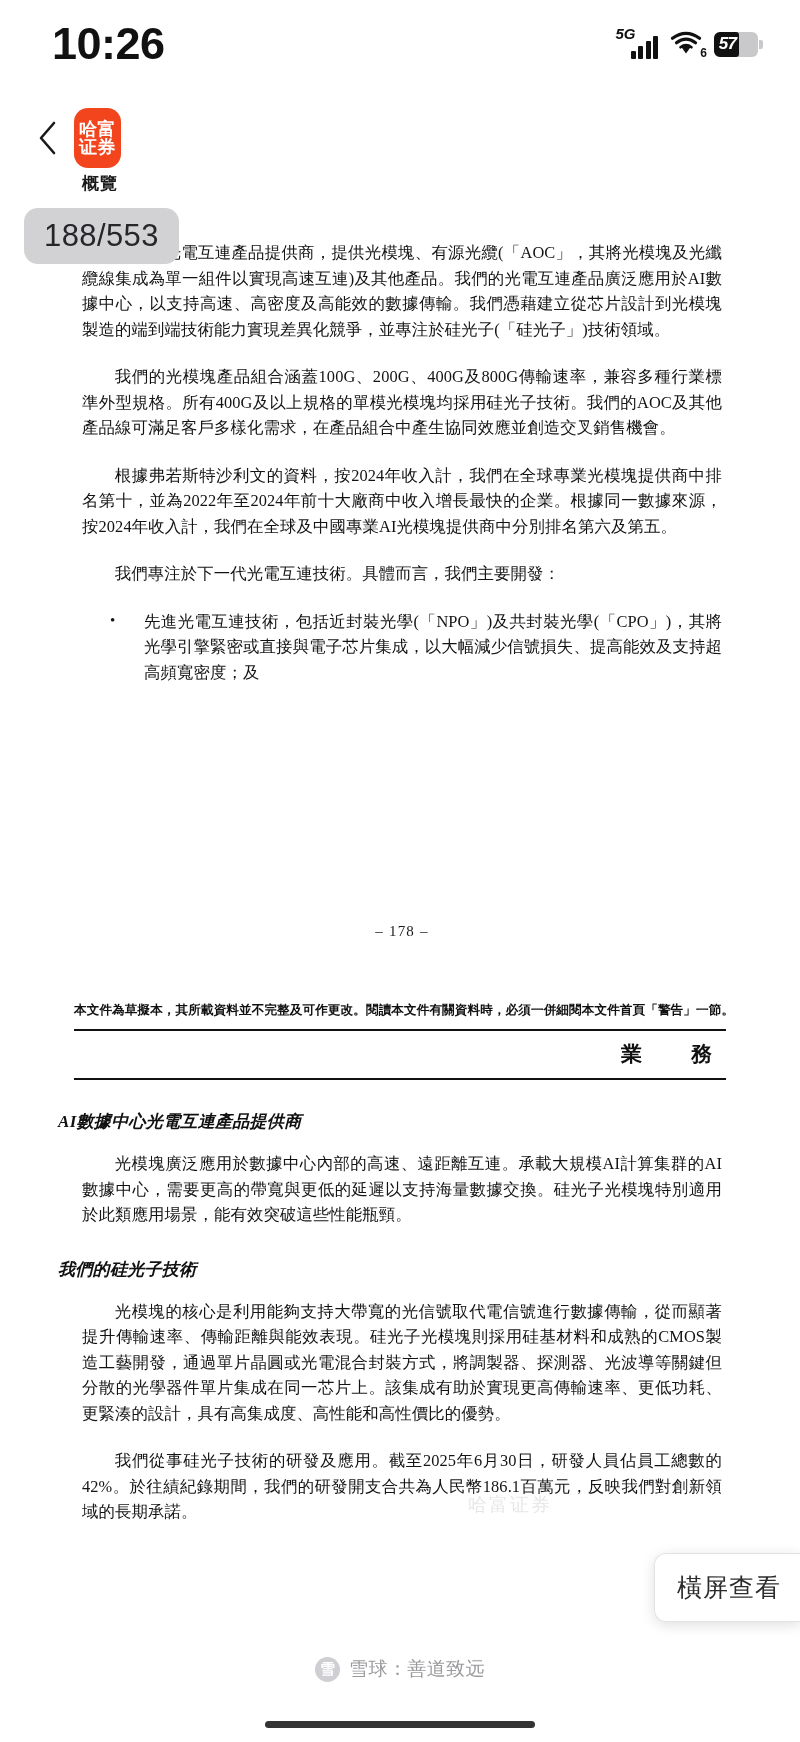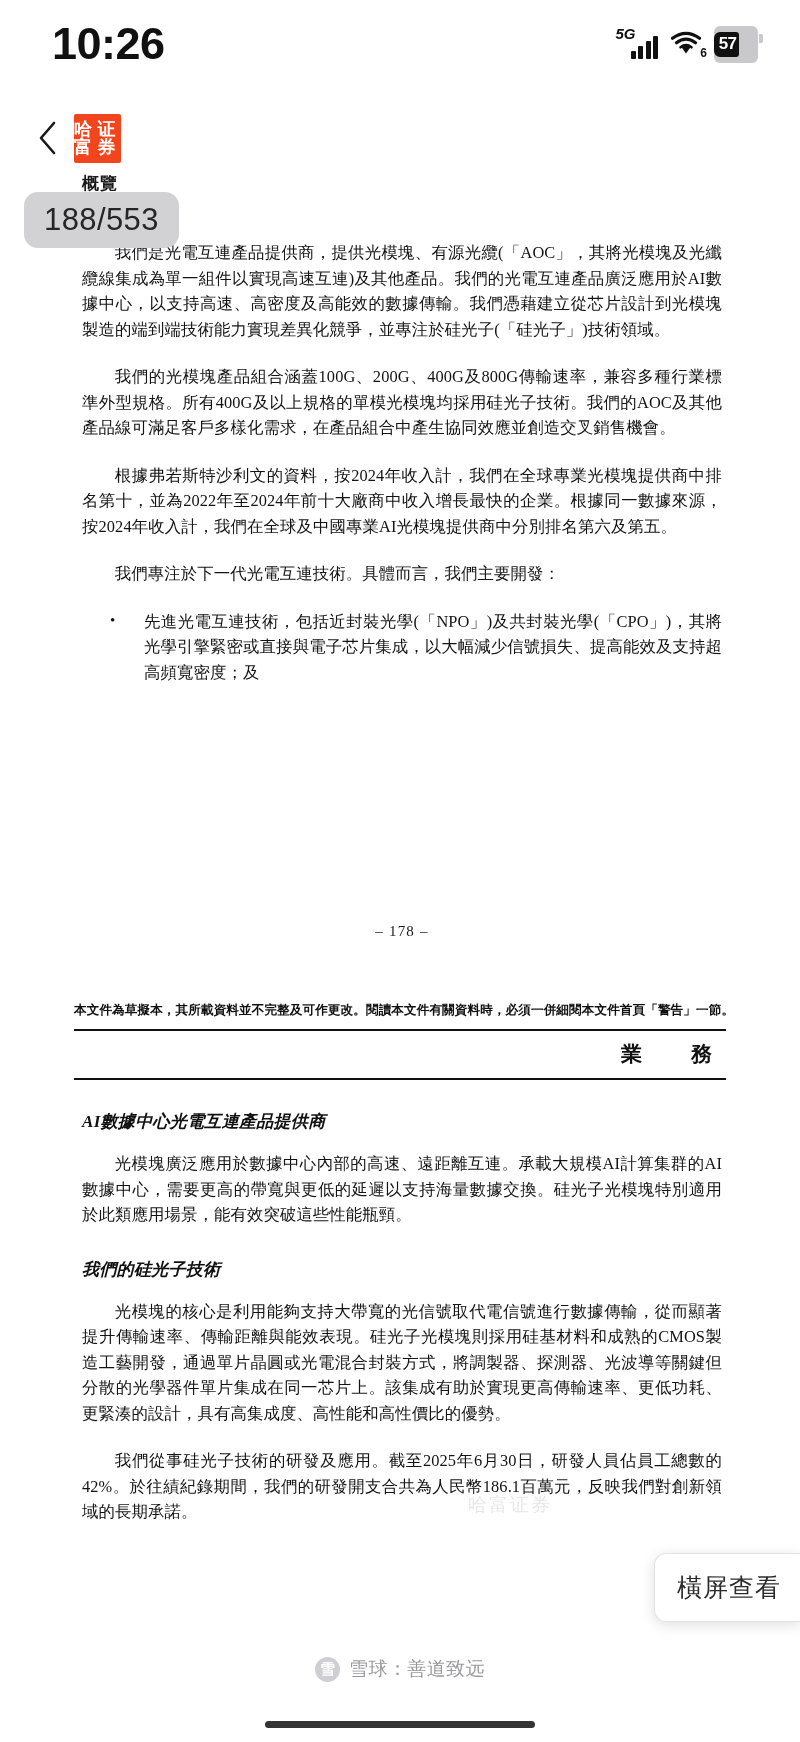--- a/index.html
+++ b/index.html
@@ -62,25 +62,26 @@
   .wifi-wrap { position: relative; width: 34px; height: 26px; }
   .wifi-sub {
     position: absolute;
     right: -4px; bottom: -3px;
     font-family: "Liberation Sans", "DejaVu Sans", sans-serif;
     font-size: 12px; font-weight: 700; color: #111;
   }
 
   .battery {
     position: relative;
-    width: 44px; height: 37px;
+    width: 44px; height: 25px;
     border-radius: 6px;
     background: #c9c9cb;
     display: flex;
     align-items: center;
+    font-style: italic;
   }
   .battery::after {
     content: "";
     position: absolute;
     right: -5px; top: 8px;
     width: 4px; height: 9px;
     background: #c9c9cb;
     border-radius: 0 2px 2px 0;
   }
   .battery-fill {
@@ -109,42 +110,43 @@
     display: flex;
     align-items: center;
     padding-left: 24px;
   }
   .back-btn {
     width: 46px; height: 46px;
     display: flex; align-items: center; justify-content: center;
     cursor: pointer;
   }
   .brand-logo {
-    width: 47px; height: 49px;
+    width: 47px; height: 60px;
     background: #f2451d;
-    border-radius: 2px;
+    border-radius: 14px;
     margin-left: 4px;
     display: flex;
+    flex-direction: column;
     align-items: center;
     justify-content: center;
     line-height: 1.0;
     padding: 3px 0;
   }
   .brand-logo span {
     font-family: "Liberation Sans", "DejaVu Sans", sans-serif;
     color: #fff;
     font-size: 18px;
     font-weight: 700;
     letter-spacing: 0.5px;
   }
 
   
   .progress-pill {
     position: absolute;
-    top: 192px;
+    top: 208px;
     left: 24px;
     background: #d2d2d4;
     color: #26262a;
     border-radius: 14px;
     padding: 10px 20px;
     font-family: "Liberation Sans", "DejaVu Sans", sans-serif;
     font-size: 31px;
     font-weight: 400;
     letter-spacing: 0.4px;
     z-index: 12;
@@ -231,21 +233,21 @@
     text-align: right;
   }
   .rule-title {
     font-size: 21px;
     font-weight: 700;
     color: #111;
     letter-spacing: 14px;
     padding-left: 14px;
   }
   h3.sub-head {
-    padding: 0 82px;
+    padding: 0 58px;
     margin-top: 30px;
     margin-bottom: 18px;
     font-size: 17px;
     font-style: italic;
     font-weight: 700;
     color: #111;
     letter-spacing: 0.3px;
   }
 
   

